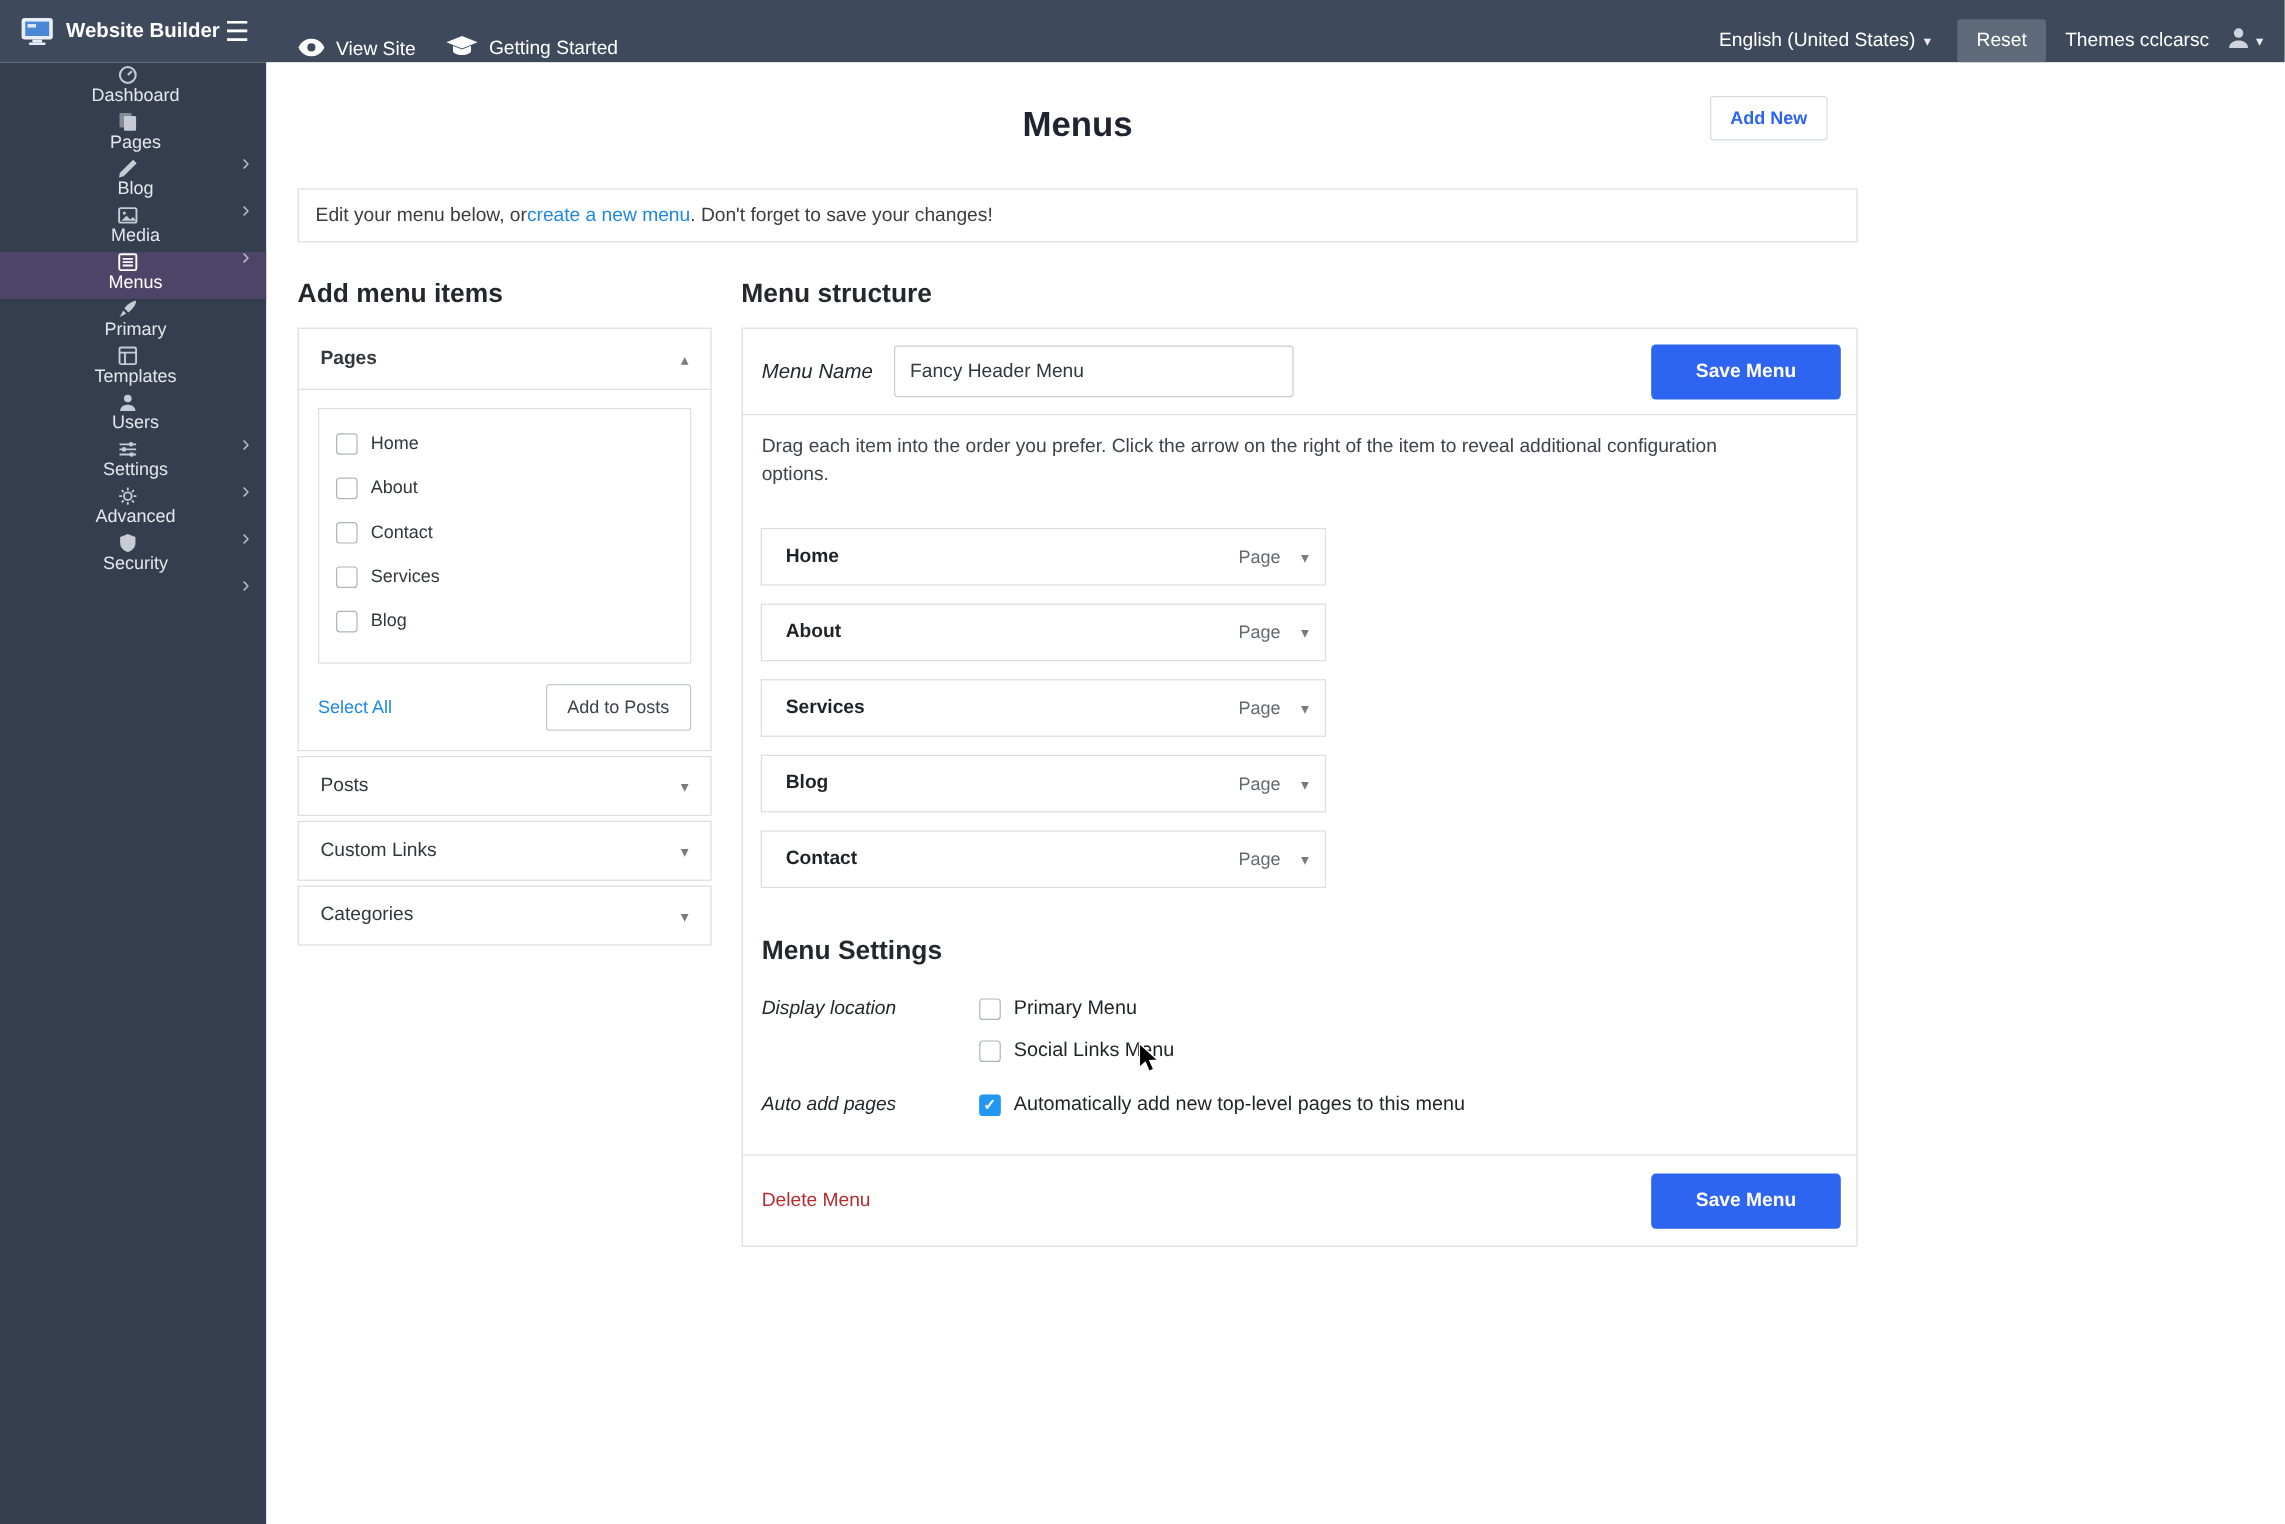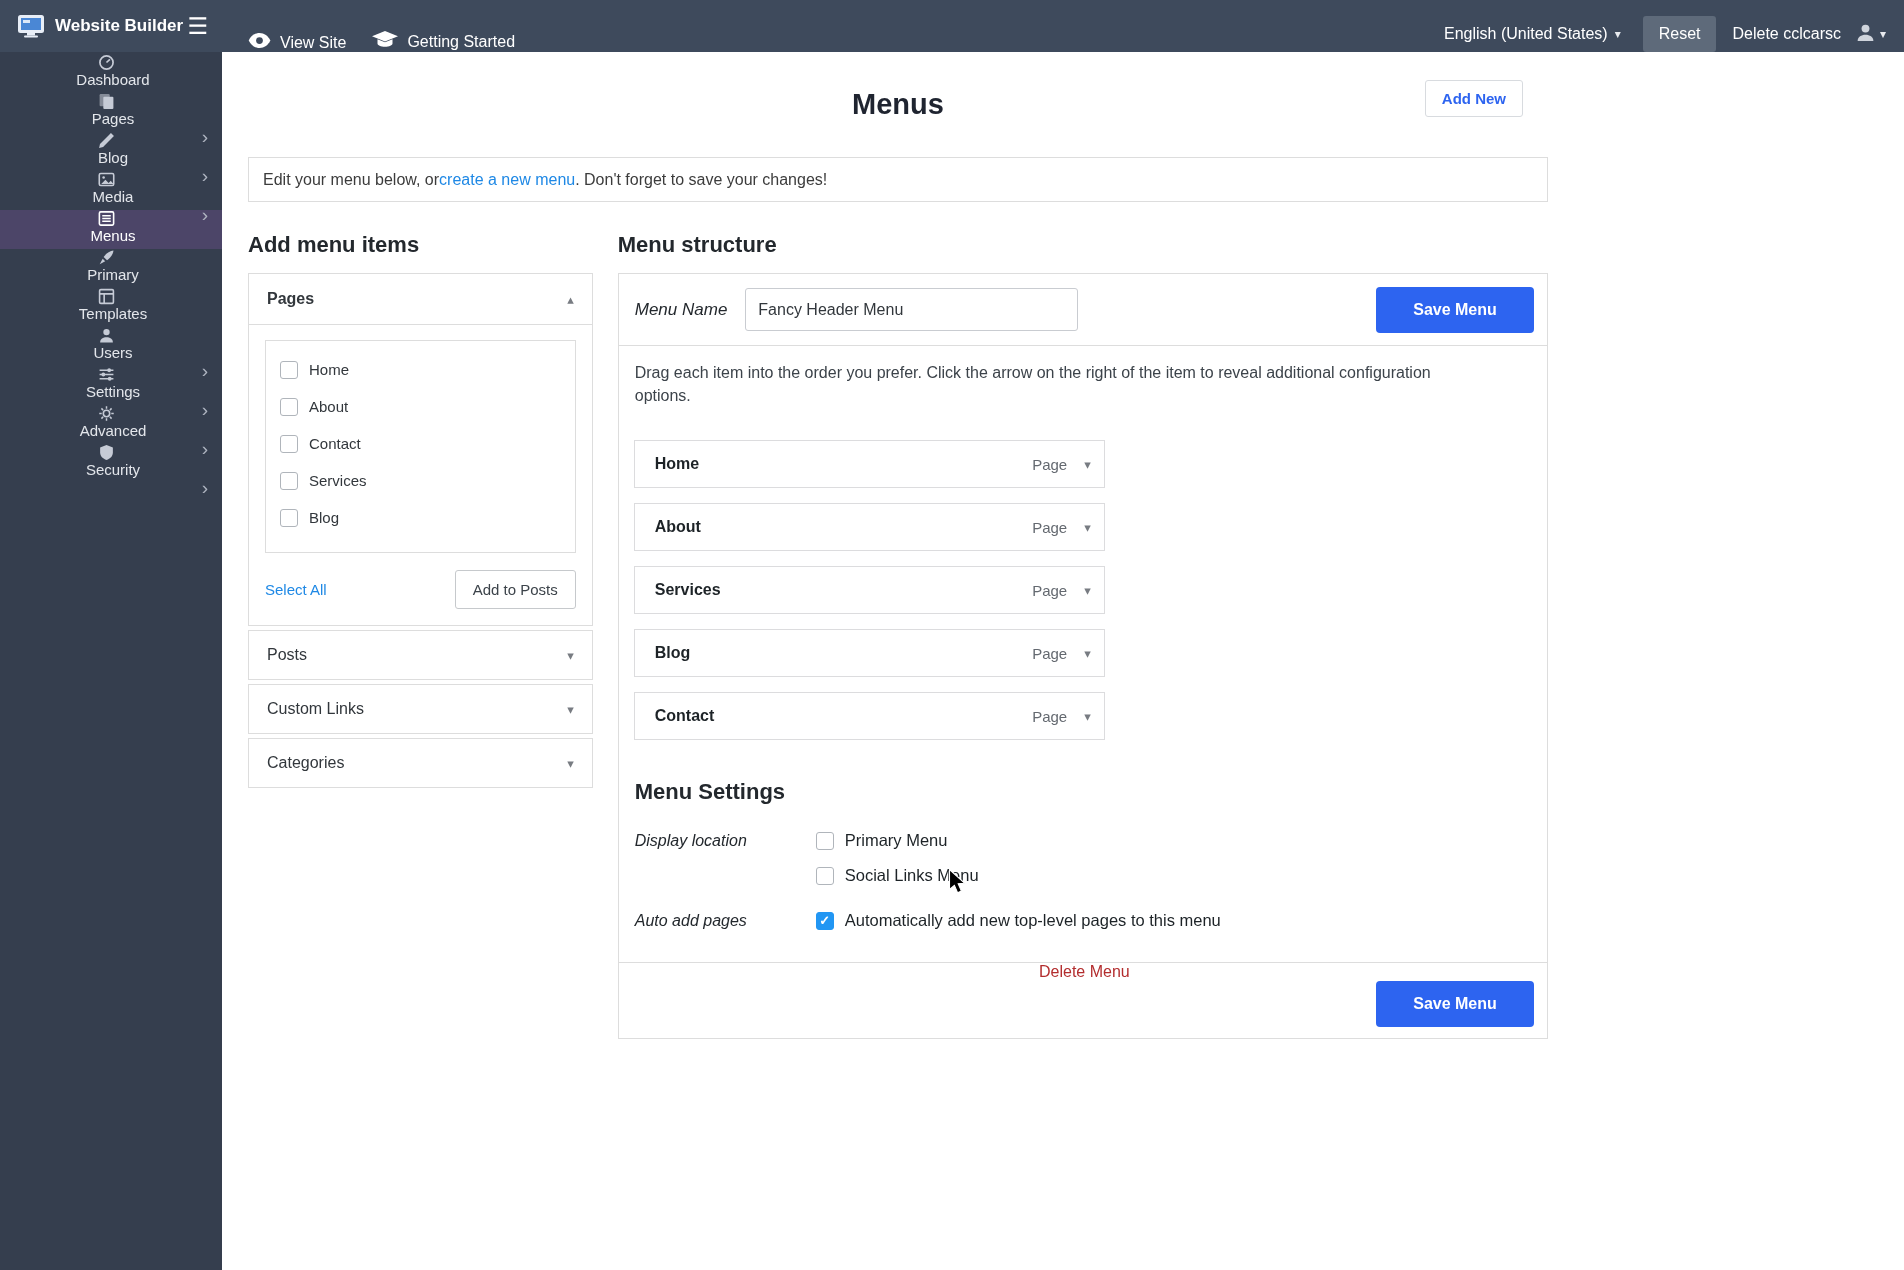--- a/index.html
+++ b/index.html
@@ -129,21 +129,21 @@
   .settings-block { padding: 24px 16px 0; }
   .settings-heading { font-size: 22px; font-weight: 600; color: #23282d; }
   .setting-row { display: flex; margin-top: 26px; }
   .setting-label { width: 181px; font-style: italic; font-size: 16px; color: #23282d; padding-top: 1px; flex: none; }
   .option-stack { display: flex; flex-direction: column; gap: 16px; }
   .option { display: flex; align-items: center; }
   .option .olabel { margin-left: 11px; font-size: 16.5px; color: #1d2327; }
 
   .structure-footer {
     border-top: 1px solid #ddd; margin-top: 32px; height: 76px;
-    display: flex; align-items: center; padding: 0 13px 0 16px; flex-direction: column;
+    display: flex; align-items: center; padding: 0 13px 0 16px;
   }
   .delete-link { color: #b32d2e; font-size: 16px; text-decoration: none; cursor: pointer; }
   .structure-footer .btn-blue { margin-left: auto; }
 
   .cursor { position: absolute; left: 948px; top: 868px; z-index: 50; pointer-events: none; }
 </style>
 </head>
 <body>
 
 <div id="app">
@@ -179,21 +179,21 @@
         </svg>
       </span>
       <span>Getting Started</span>
     </div>
     <div class="top-right">
       <div class="lang">
         <span>English (United States)</span>
         <span class="caret-down">▾</span>
       </div>
       <button class="reset-btn">Reset</button>
-      <span class="welcome">Delete cclcarsc</span>
+      <span class="welcome">Themes cclcarsc</span>
       <div class="user-menu">
         <span>
           <svg width="21" height="21" viewBox="0 0 16 16">
             <circle cx="8" cy="5" r="3" fill="#cfd4dc"></circle>
             <path d="M2 14.5c0-3.2 2.8-4.8 6-4.8s6 1.6 6 4.8z" fill="#cfd4dc"></path>
           </svg>
         </span>
         <span class="caret-down">▾</span>
       </div>
     </div>

